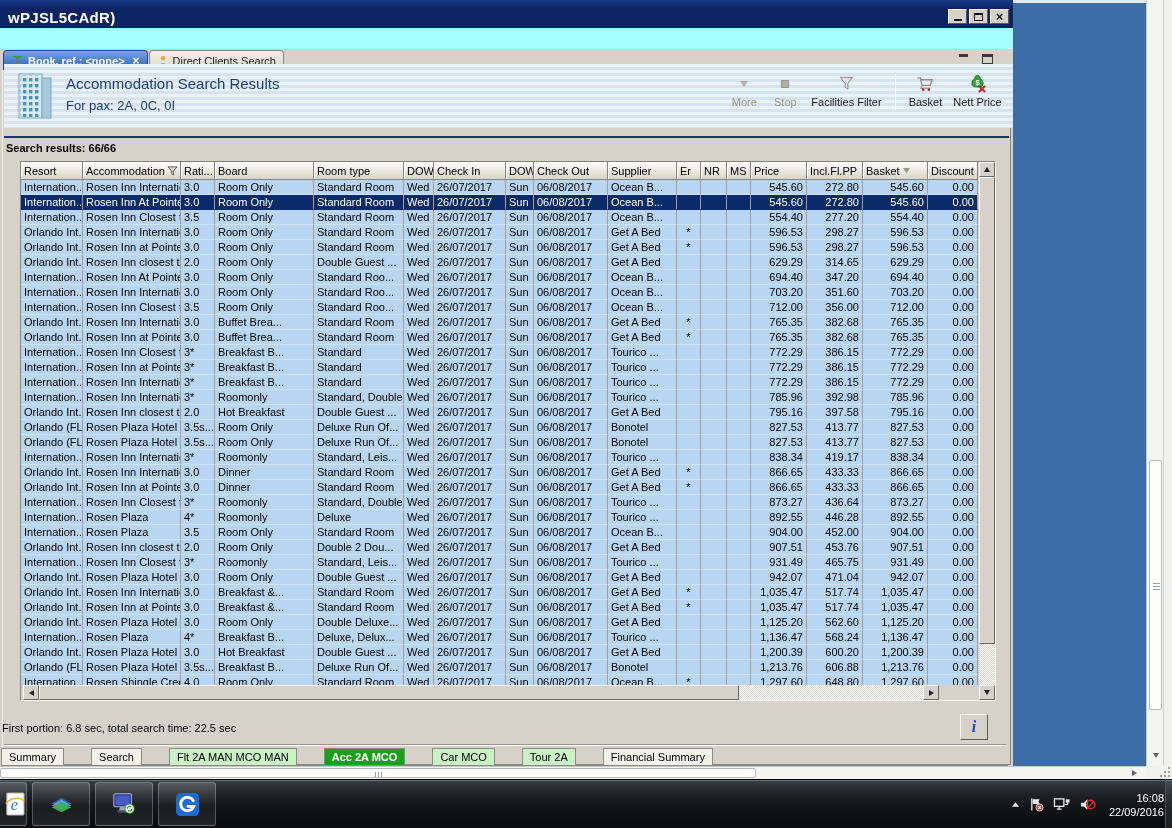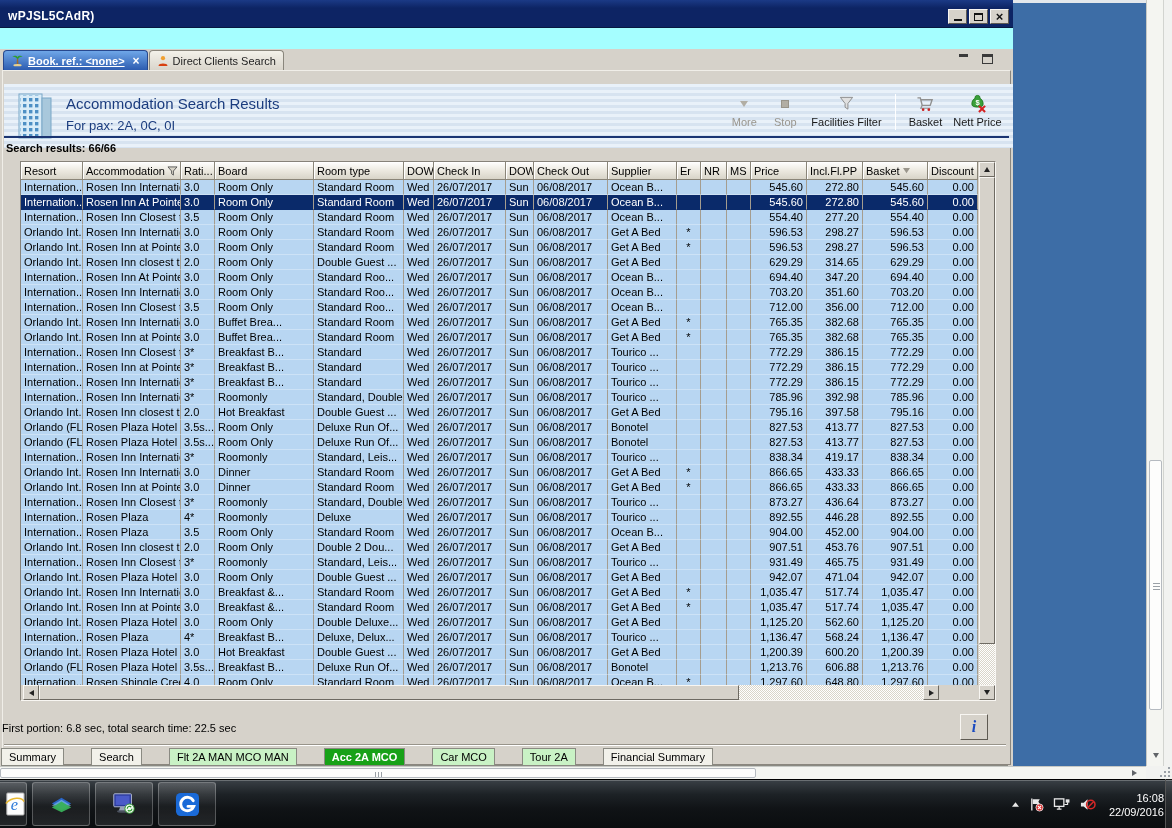--- a/index.html
+++ b/index.html
@@ -5,21 +5,21 @@
   html,body{margin:0;padding:0;background:#2a2a2a;}
   *{box-sizing:border-box;}
   #screen{position:relative;width:1172px;height:828px;overflow:hidden;
           font-family:"Liberation Sans","DejaVu Sans",sans-serif;font-size:11px;color:#000;
           background:#3d6da6;}
   
   #app{position:absolute;left:0;top:0;width:1013px;height:766px;background:#d6d2ca;}
   .titlebar{position:absolute;left:0;top:0;width:100%;height:28px;
             background:linear-gradient(180deg,#1b3a86 0%,#0d2464 30%,#0d2464 100%);
             border-bottom:1px solid #07193f;}
-  .titlebar .ttxt{position:absolute;left:8px;top:9px;color:#fff;font-weight:700;font-size:12px;letter-spacing:.3px;}
+  .titlebar .ttxt{position:absolute;left:8px;top:9px;color:#fff;font-weight:700;font-size:15px;letter-spacing:.3px;}
   .winbtns{position:absolute;right:4px;top:9px;display:flex;gap:2px;}
   .wbtn{width:19px;height:15px;background:#d6d2ca;border:1px solid;border-color:#f8f6f2 #5e5a52 #5e5a52 #f8f6f2;
         display:flex;align-items:center;justify-content:center;box-shadow:0 0 0 1px #2a2a2a inset;}
   .wbtn{box-shadow:none;}
   .g-min{width:8px;height:2px;background:#111;margin-top:7px;}
   .g-max{width:9px;height:8px;border:1px solid #111;border-top-width:2px;}
   .g-close{font-weight:700;font-size:13px;line-height:13px;color:#111;}
   .cyan{position:absolute;left:0;top:28px;width:100%;height:21px;background:#a5feff;}
   
   .tabbar{position:absolute;left:3px;top:49px;width:950px;height:21px;display:flex;align-items:flex-end;gap:1px;}
@@ -27,21 +27,21 @@
        border-radius:4px 4px 0 0;background:linear-gradient(#f3f1ea,#d9d5cb);color:#222;white-space:nowrap;cursor:default;}
   .tab.active{background:linear-gradient(#6fa7e8,#2d5cb0);color:#fff;font-weight:700;border-color:#27488e;}
   .tab-close{font-weight:700;font-size:12px;line-height:12px;margin-left:4px;color:#fff;}
   .minibtns{position:absolute;right:18px;top:52px;display:flex;gap:8px;}
   .mbtn{width:16px;height:14px;display:flex;align-items:flex-start;justify-content:center;padding-top:2px;}
   .mg-dash{width:9px;height:3px;background:#3a3a3a;}
   .mg-rest{width:11px;height:10px;border:1px solid #3a3a3a;border-top-width:3px;}
   
   .panel{position:absolute;left:2px;top:70px;width:1009px;height:695px;
          border:1px solid;border-color:#f0eee8 #8a867e #8a867e #f0eee8;background:#d6d2ca;}
-  .hdrpanel{position:absolute;left:4px;top:84px;width:1123px;height:64px;
+  .hdrpanel{position:absolute;left:4px;top:64px;width:1123px;height:64px;
             background:repeating-linear-gradient(180deg,#e9f1f9 0 3px,#d7e3f0 3px 6px);}
   .bldg{position:absolute;left:12px;top:7px;}
   .htitle{position:absolute;left:62px;top:9px;font-size:15px;color:#1b3c7e;line-height:21px;white-space:nowrap;}
   .hsub{position:absolute;left:62px;top:31px;font-size:13px;color:#1b3c7e;line-height:21px;white-space:nowrap;}
   .toolbar{position:absolute;right:14px;top:9px;display:flex;align-items:flex-start;gap:11px;}
   .tool{display:flex;flex-direction:column;align-items:center;min-width:30px;cursor:default;}
   .tool .icon{height:21px;display:flex;align-items:center;justify-content:center;}
   .tool-label{margin-top:2px;color:#1a1a1a;white-space:nowrap;}
   .tool.disabled .tool-label{color:#9a968e;}
   .tsep{width:1px;height:36px;background:#a8a49a;border-right:1px solid #fff;margin:1px 2px 0 2px;}
@@ -151,21 +151,21 @@
 
     <div class="tabbar">
         <div class="tab active">
           <span class="icon">
             <svg viewBox="0 0 14 14" width="13" height="13">
               <path d="M7 6C6 3.5 4 2.5 1.5 3 3 1.2 6 1.5 7 3.2 8 1.5 11 1.2 12.5 3 10 2.5 8 3.5 7.5 6Z" fill="#2e9e2e"></path>
               <path d="M6.4 5h1.3l.3 6H6.1z" fill="#9a6a30"></path>
               <ellipse cx="7" cy="12" rx="4.5" ry="1.3" fill="#e8d08e"></ellipse>
             </svg>
           </span>
-          <div style="display: inline; text-decoration: underline;">Book. ref.: &lt;none&gt;</div>
+          <div style="display: inline;">Book. ref.: &lt;none&gt;</div>
           <div class="tab-close">×</div>
         </div>
         <div class="tab">
           <span class="icon">
             <svg viewBox="0 0 12 12" width="12" height="12">
               <circle cx="6" cy="3.2" r="2.1" fill="#f0a030"></circle>
               <path d="M1.5 11C1.5 7.8 10.5 7.8 10.5 11Z" fill="#d84010"></path>
             </svg>
           </span>
           <div style="display: inline;">Direct Clients Search</div>

